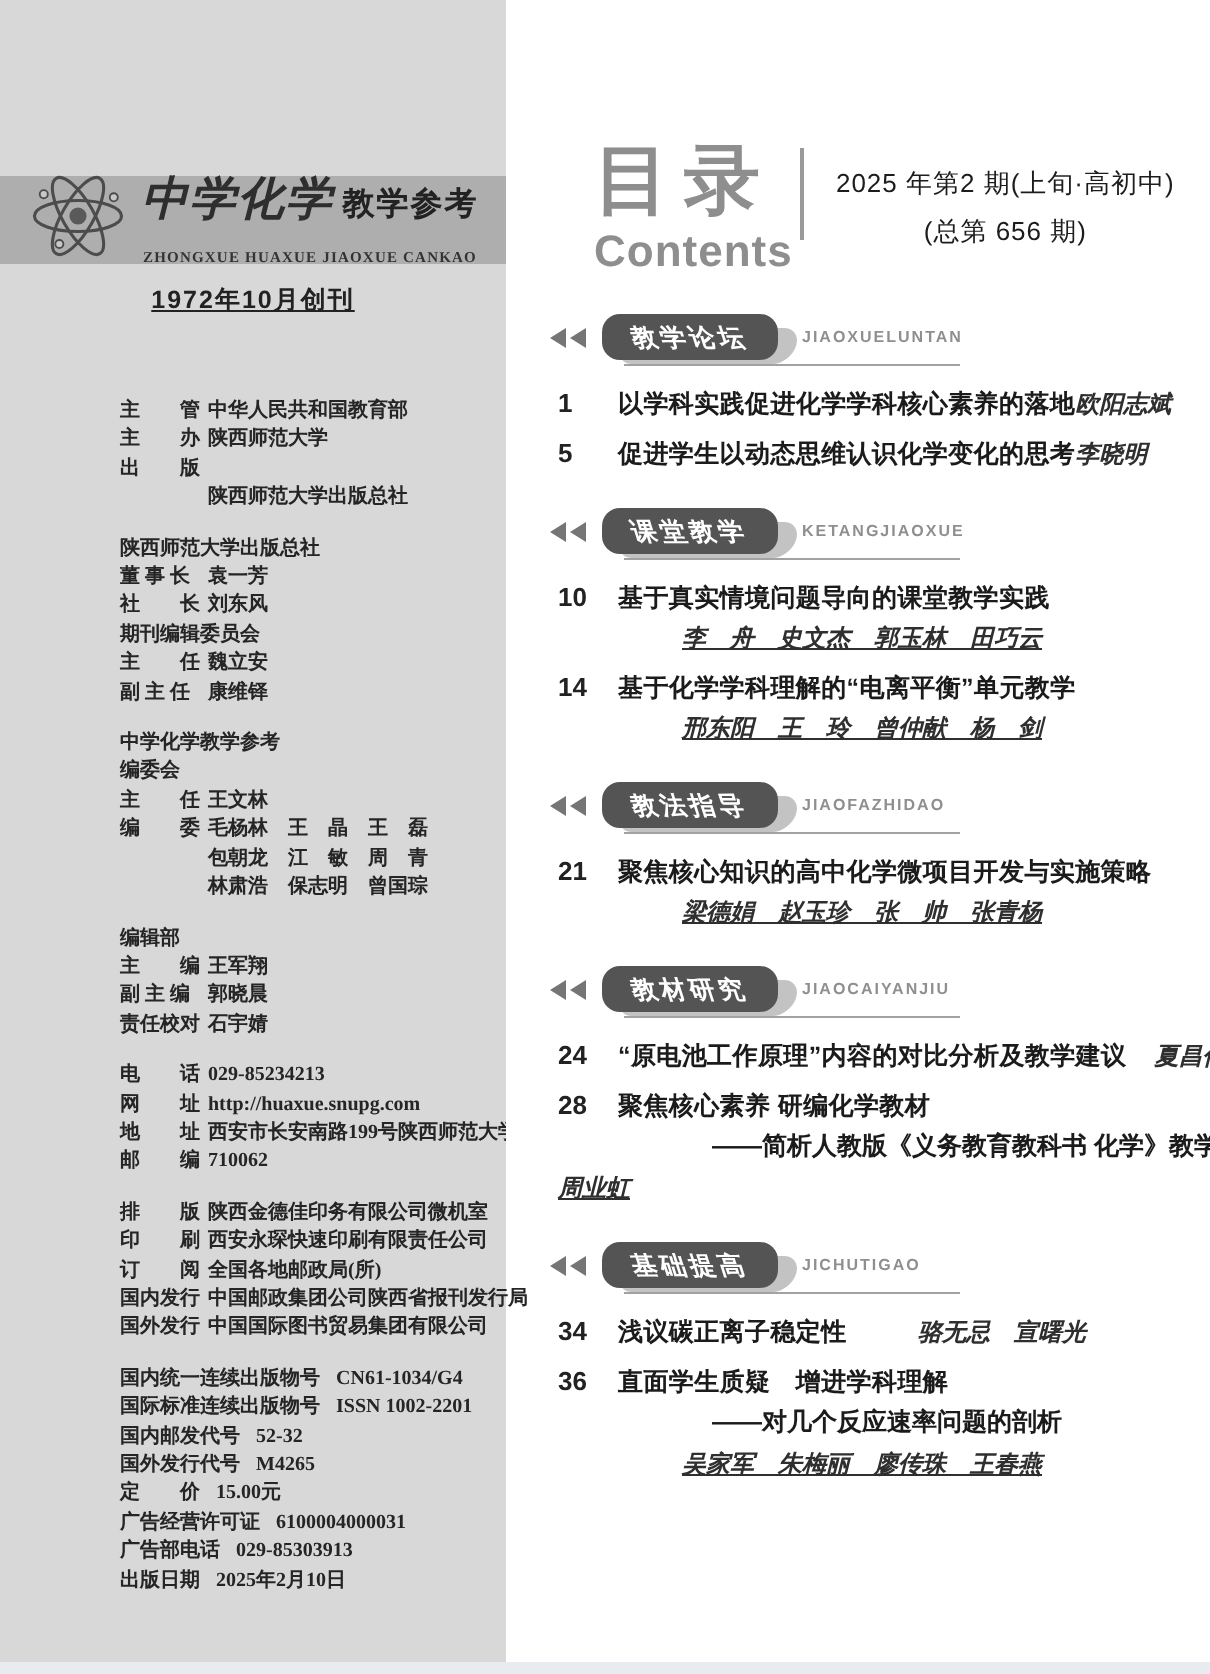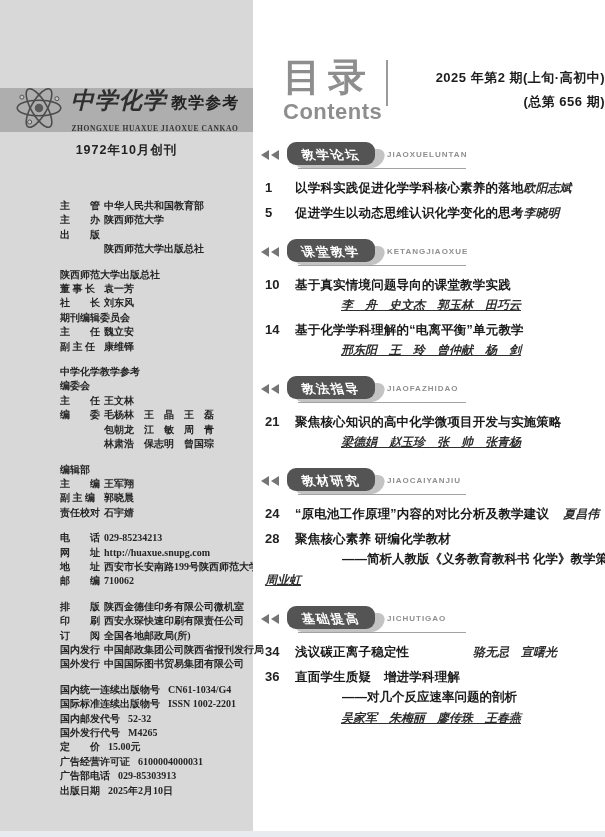--- a/index.html
+++ b/index.html
@@ -26,52 +26,52 @@
   }
   .logo-cn .bold{
     font-weight:bold;font-size:16px;color:#222;letter-spacing:1px;
   }
   .logo-en{
     font-family:"Liberation Serif","DejaVu Serif",serif;
     font-weight:bold;font-size:7.5px;color:#333;letter-spacing:.6px;margin-top:14px;text-align:center;
   }
   .founded{
     text-align:center;font-size:12.5px;font-weight:bold;color:#222;
-    margin-top:10px;letter-spacing:1px;
+    margin-top:10px;letter-spacing:1px;text-decoration:underline;
   }
   .masthead{
     margin-top:40px;padding-left:60px;padding-right:4px;
     font-family:"Liberation Serif","DejaVu Serif",serif;
     font-size:10px;font-weight:bold;color:#252525;
   }
   .mh-block{margin-bottom:11px;}
   .mh-row{display:flex;line-height:14.4px;white-space:nowrap;}
   .mh-label{width:44px;flex:none;}
   .mh-val{flex:1;}
   .mh-head{line-height:14.4px;}
   .mh-pair{display:flex;gap:8px;line-height:14.4px;white-space:nowrap;}
   
   .content{
     position:absolute;left:253px;top:0;width:352px;height:590px;background:#fff;
-    padding:0;box-sizing:border-box;
+    padding:14px;box-sizing:border-box;
   }
   .toc-header{
     display:flex;align-items:flex-start;
     padding:58px 0 0 30px;margin-bottom:14px;
   }
   .toc-title{
     font-size:38px;font-weight:bold;color:#8e8e8e;letter-spacing:7px;line-height:1.05;
   }
   .toc-en{
     font-size:22px;font-weight:bold;color:#8e8e8e;letter-spacing:.5px;margin-top:1px;
   }
   .toc-divider{width:2px;height:46px;background:#9a9a9a;margin:2px 12px 0 4px;flex:none;}
   .issue{
-    padding-top:8px;font-size:13px;font-weight:bold;color:#1c1c1c;
-    text-align:right;line-height:1.85;letter-spacing:.5px;flex:1;
+    padding-top:8px;font-size:13px;font-weight:normal;color:#1c1c1c;
+    text-align:center;line-height:1.85;letter-spacing:.5px;flex:1;
   }
   
   .section{margin-top:19px;}
   .sec-head{
     display:flex;align-items:center;position:relative;height:22px;
     padding-left:8px;margin-bottom:13px;
   }
   .sec-head::after{
     content:"";position:absolute;left:45px;bottom:-3px;width:168px;height:1px;background:#a2a2a2;
   }

